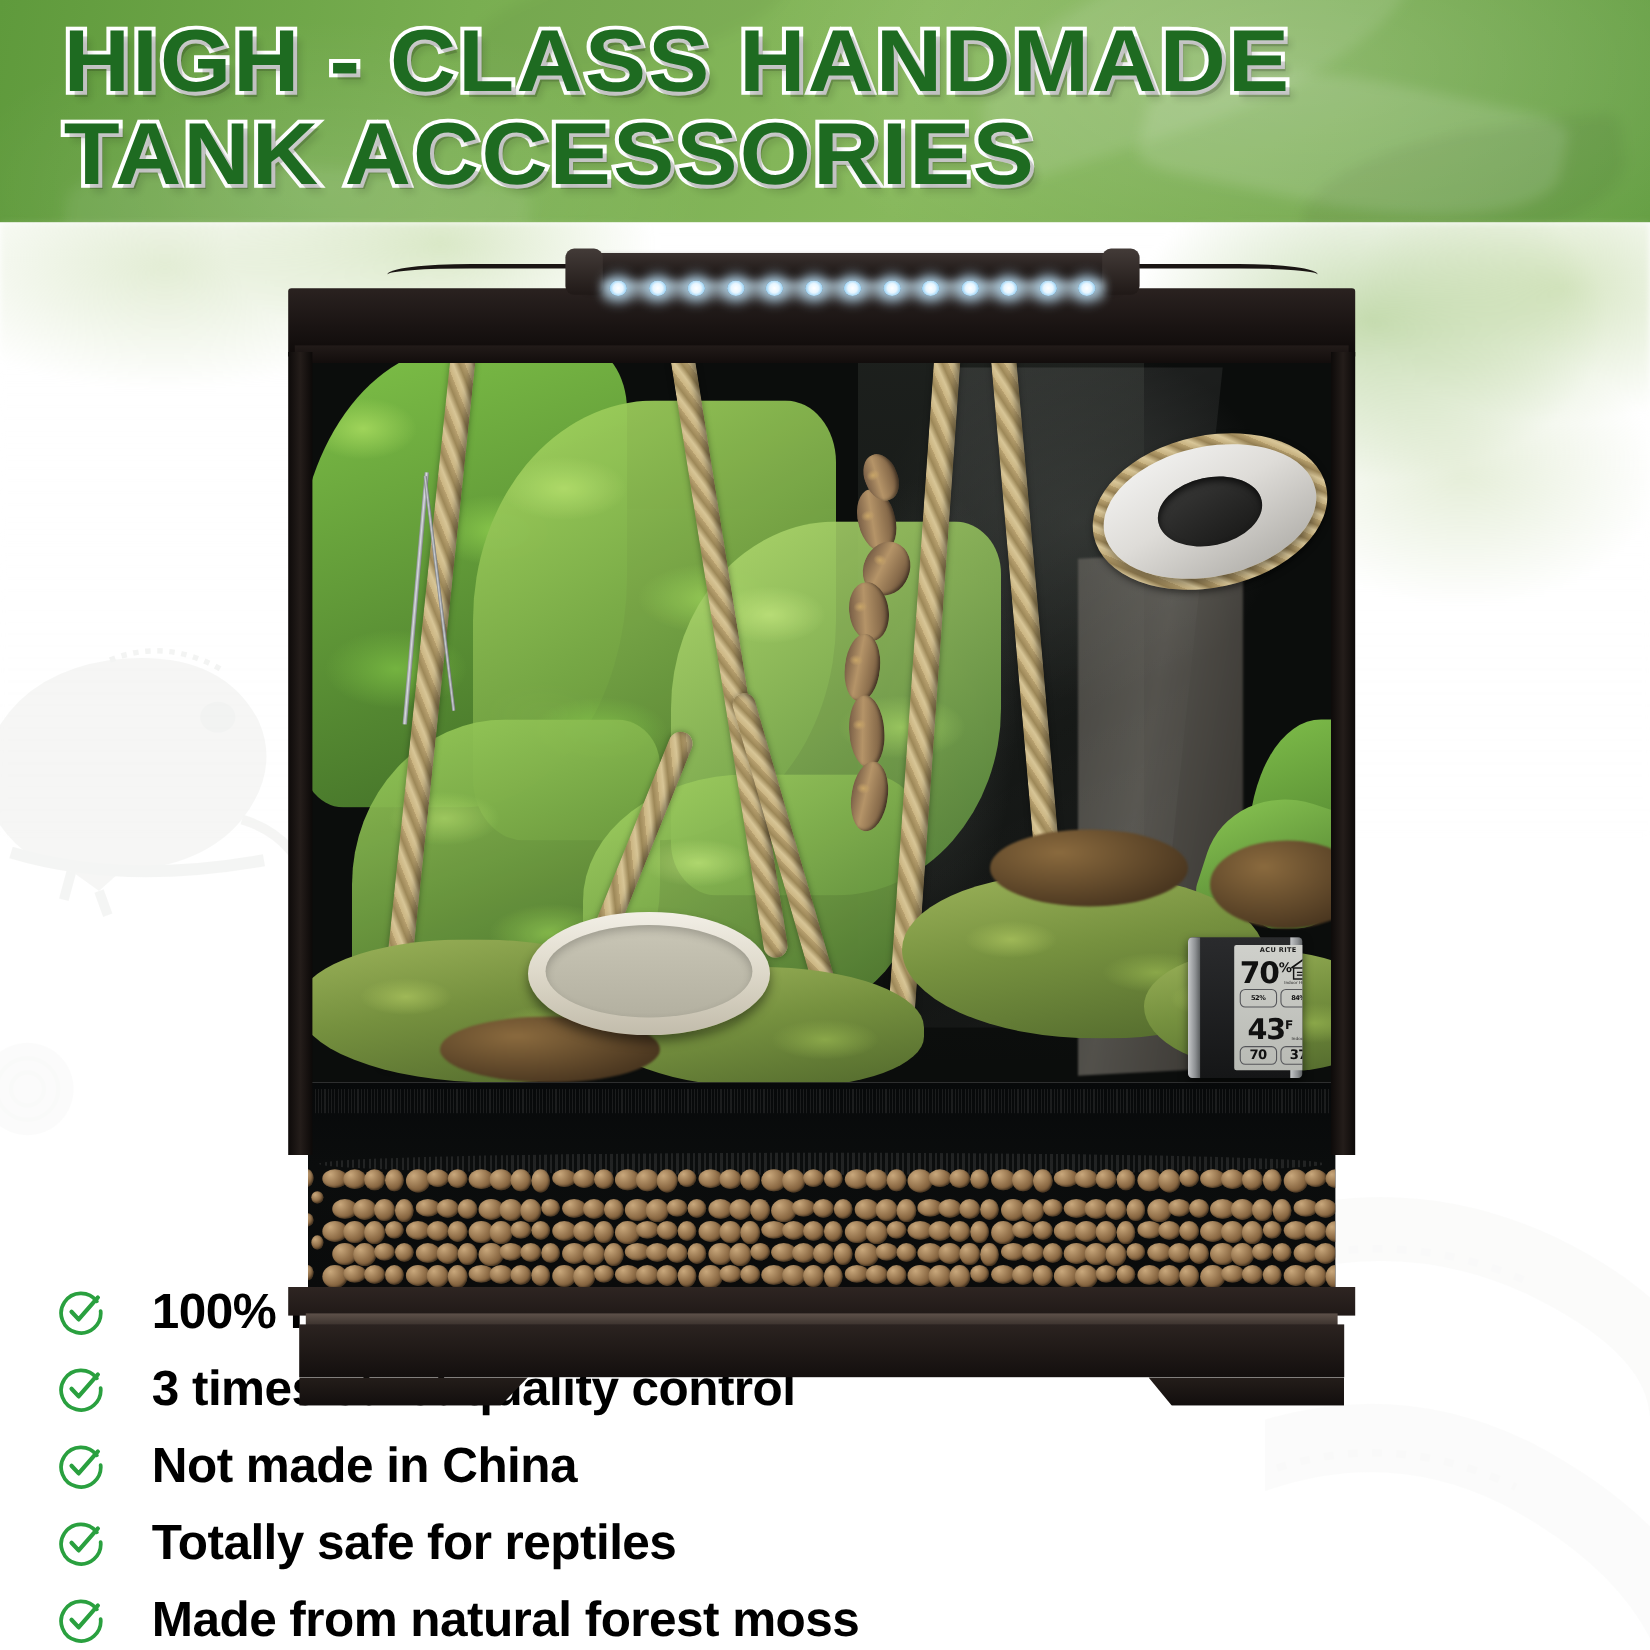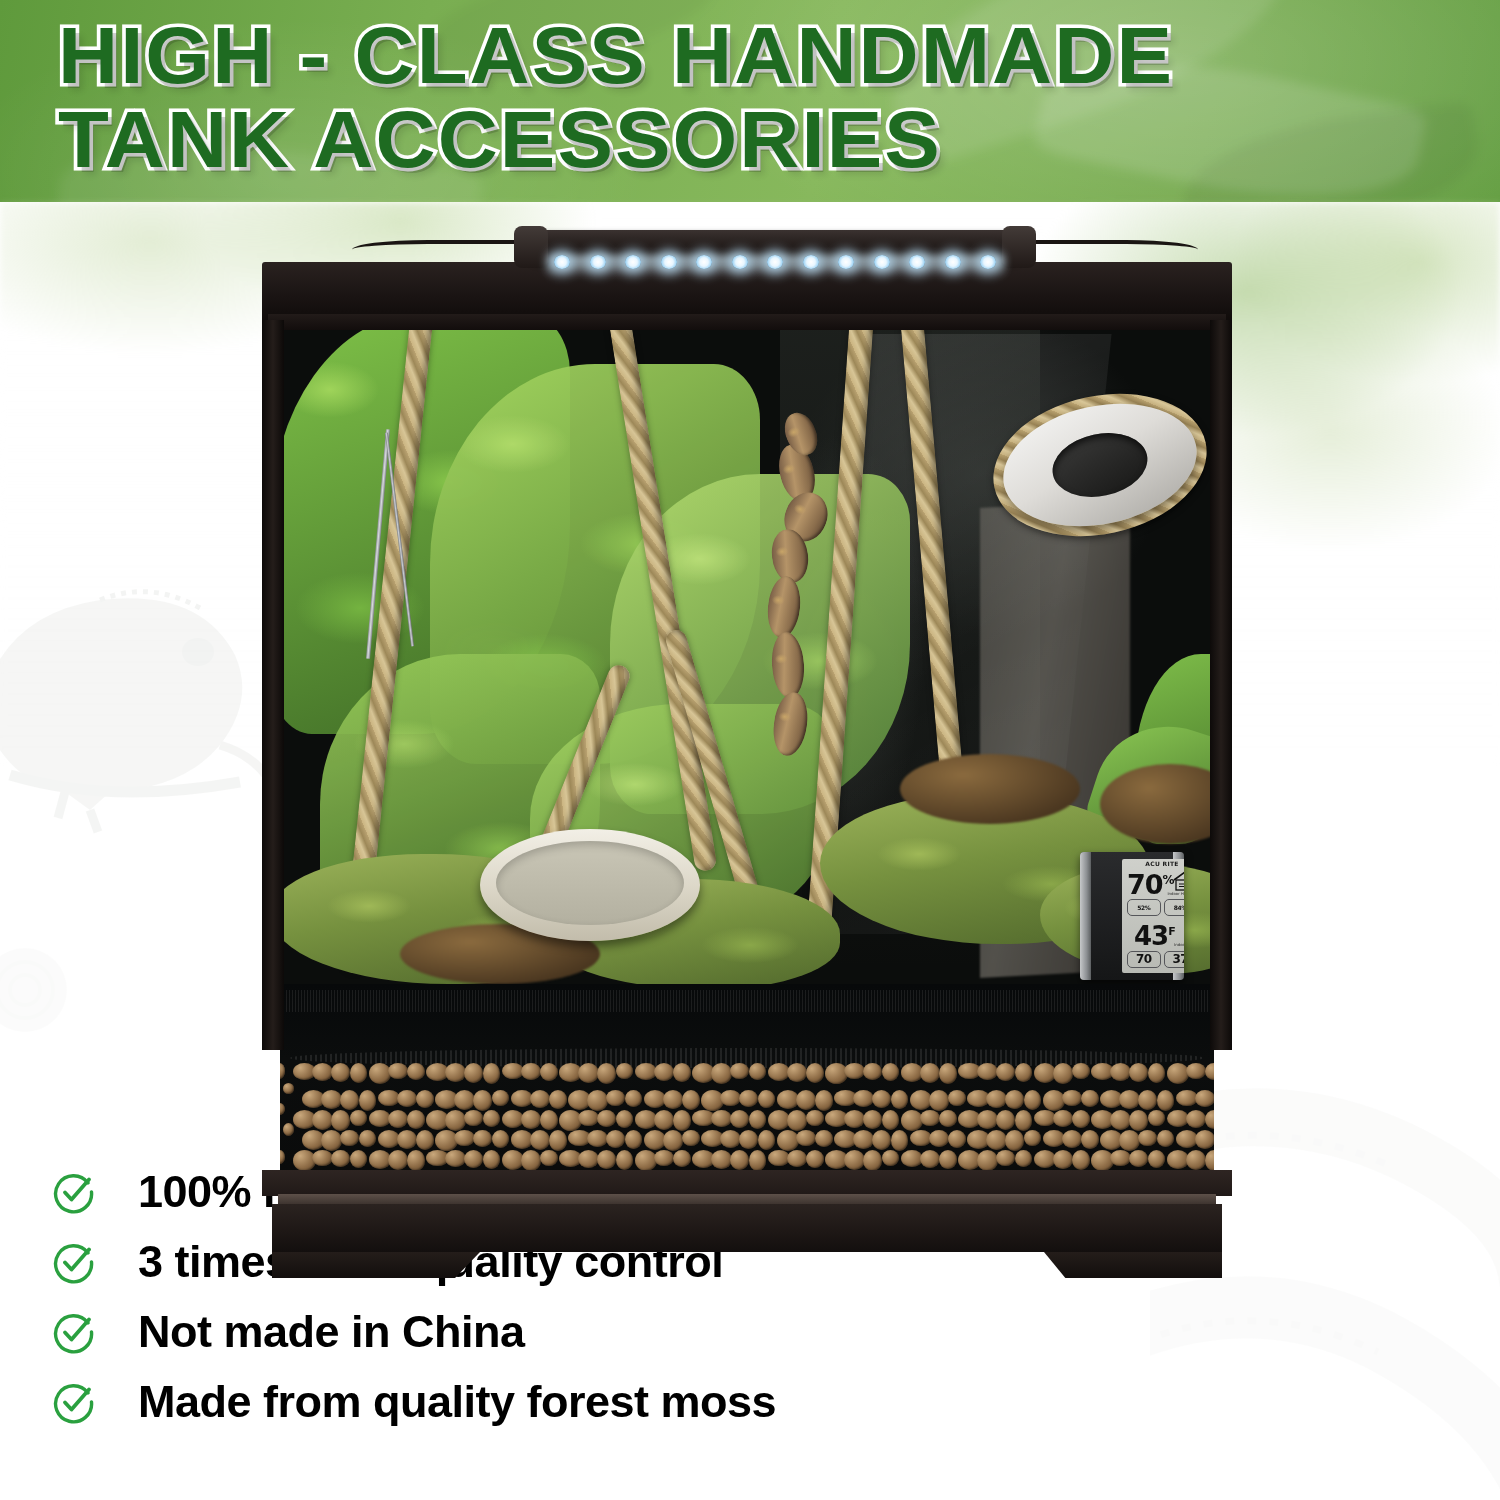--- a/index.html
+++ b/index.html
@@ -920,23 +920,30 @@
     </div>
 
     <div class="feature-row">
       <svg class="check-icon" viewBox="0 0 44 44">
         <path d="M36 13 A18 18 0 1 0 39.5 22" fill="none" stroke="#2aa03f" stroke-width="3.4" stroke-linecap="round"></path>
         <path d="M13 22.5 L19.5 29.5 L37 9.5" fill="none" stroke="#2aa03f" stroke-width="3.8" stroke-linecap="round" stroke-linejoin="round"></path>
       </svg>
       <div class="feature-text">Not made in China</div>
     </div>
 
-
     <div class="feature-row">
       <svg class="check-icon" viewBox="0 0 44 44">
         <path d="M36 13 A18 18 0 1 0 39.5 22" fill="none" stroke="#2aa03f" stroke-width="3.4" stroke-linecap="round"></path>
         <path d="M13 22.5 L19.5 29.5 L37 9.5" fill="none" stroke="#2aa03f" stroke-width="3.8" stroke-linecap="round" stroke-linejoin="round"></path>
       </svg>
-      <div class="feature-text">Made from quality forest moss</div>
+      <div class="feature-text">Totally safe for reptiles</div>
+    </div>
+
+    <div class="feature-row">
+      <svg class="check-icon" viewBox="0 0 44 44">
+        <path d="M36 13 A18 18 0 1 0 39.5 22" fill="none" stroke="#2aa03f" stroke-width="3.4" stroke-linecap="round"></path>
+        <path d="M13 22.5 L19.5 29.5 L37 9.5" fill="none" stroke="#2aa03f" stroke-width="3.8" stroke-linecap="round" stroke-linejoin="round"></path>
+      </svg>
+      <div class="feature-text">Made from natural forest moss</div>
     </div>
 
   </div>
 </div>
 
 </body></html>

